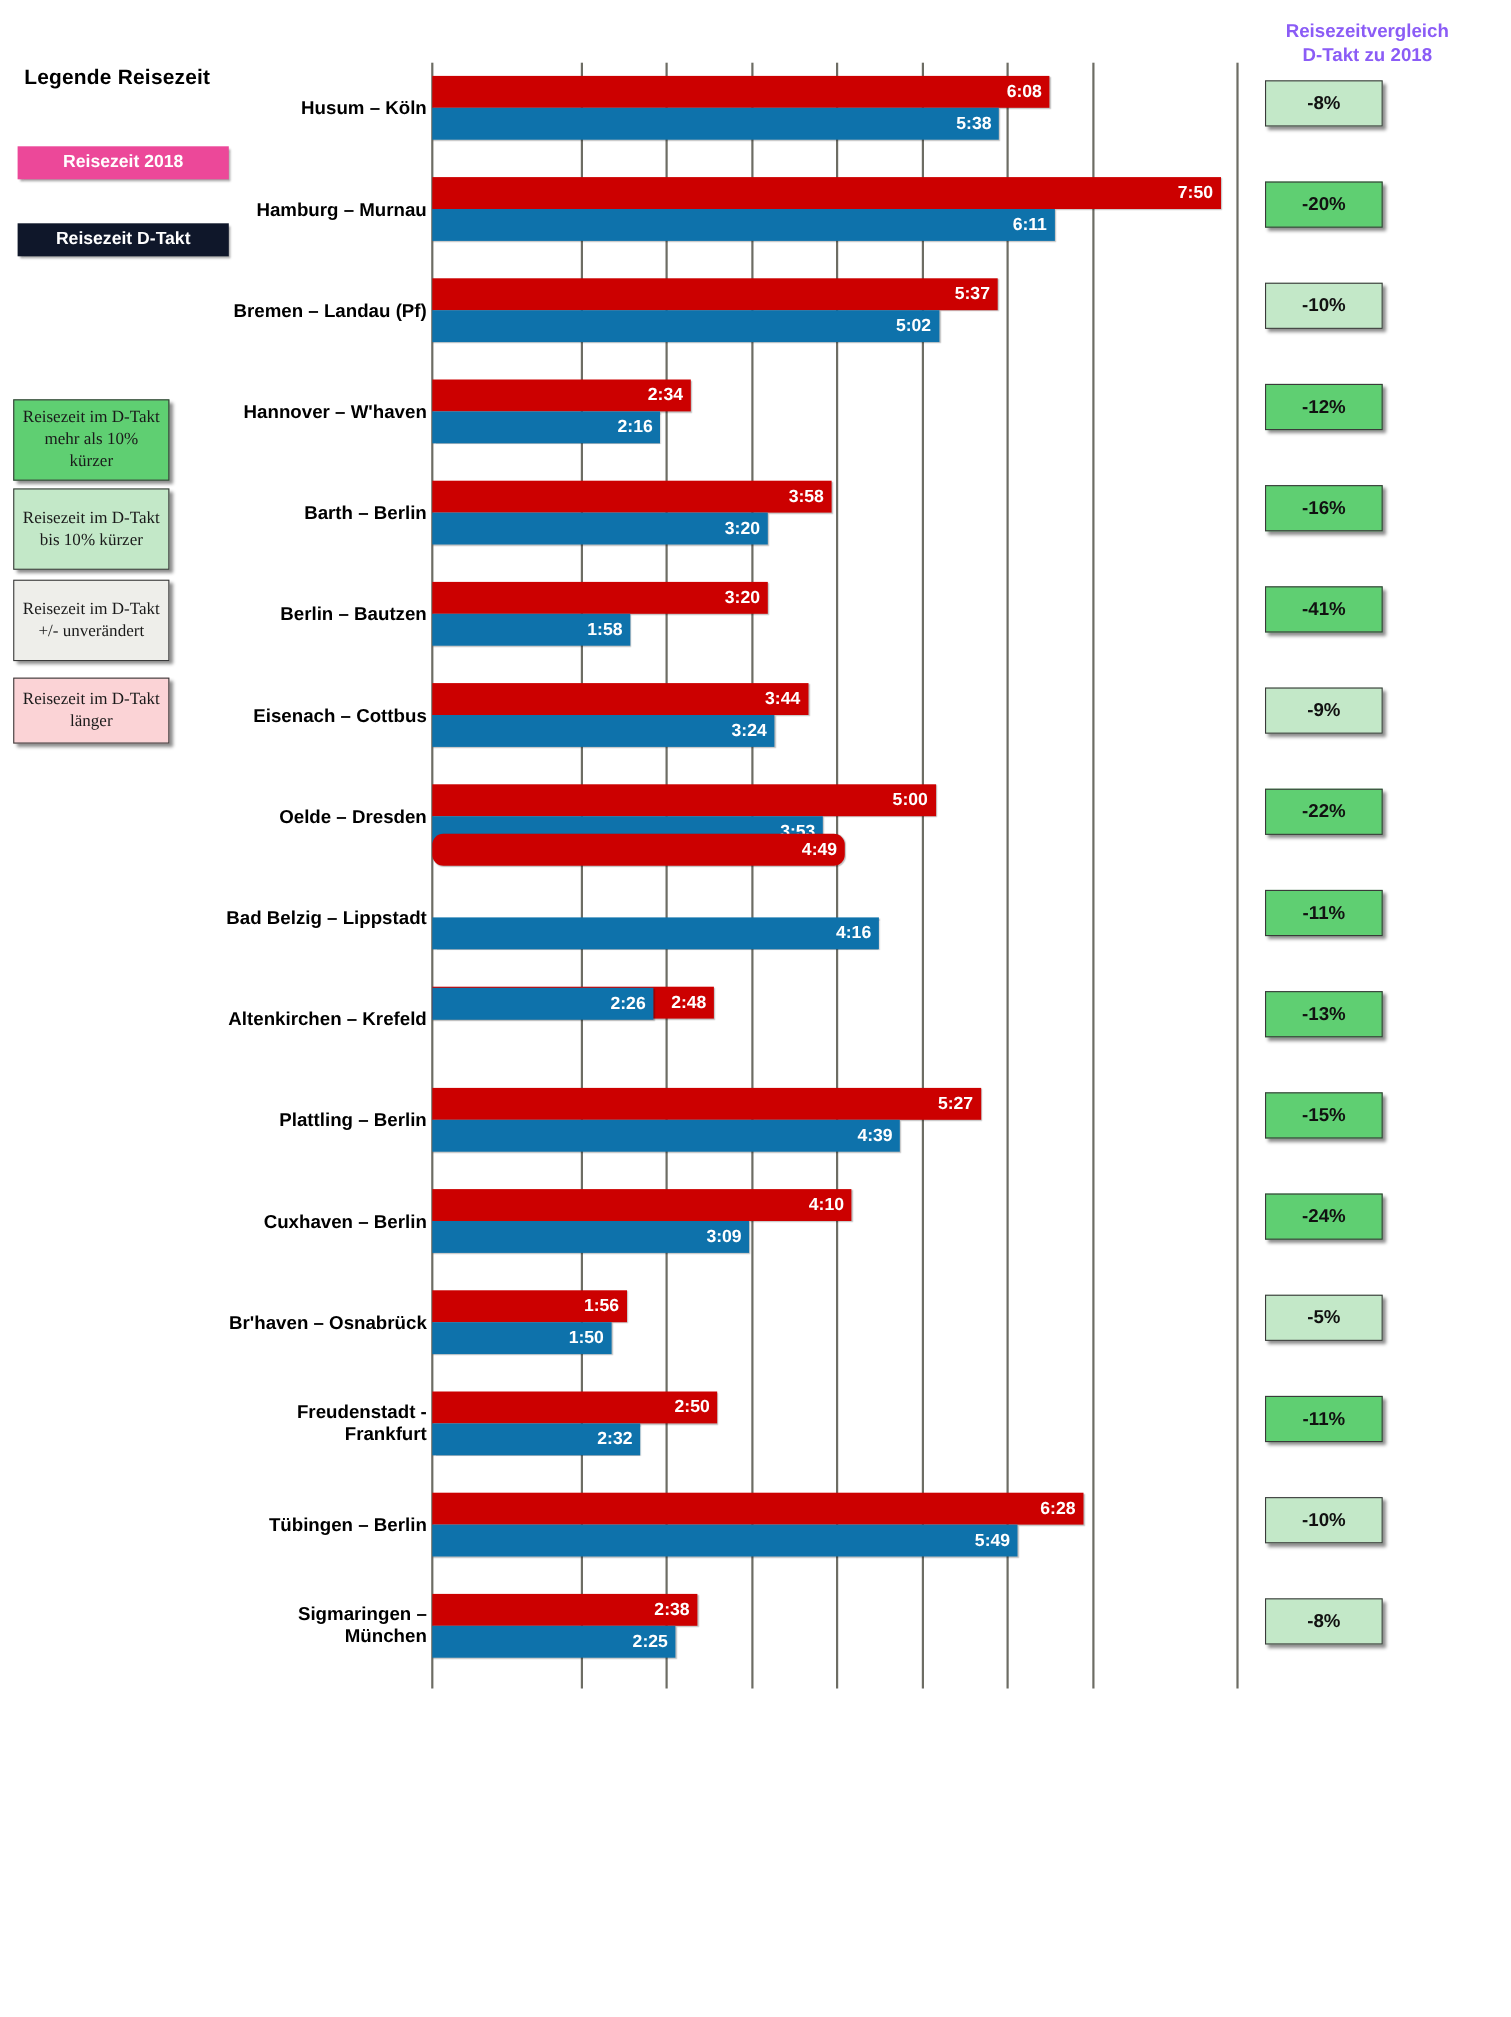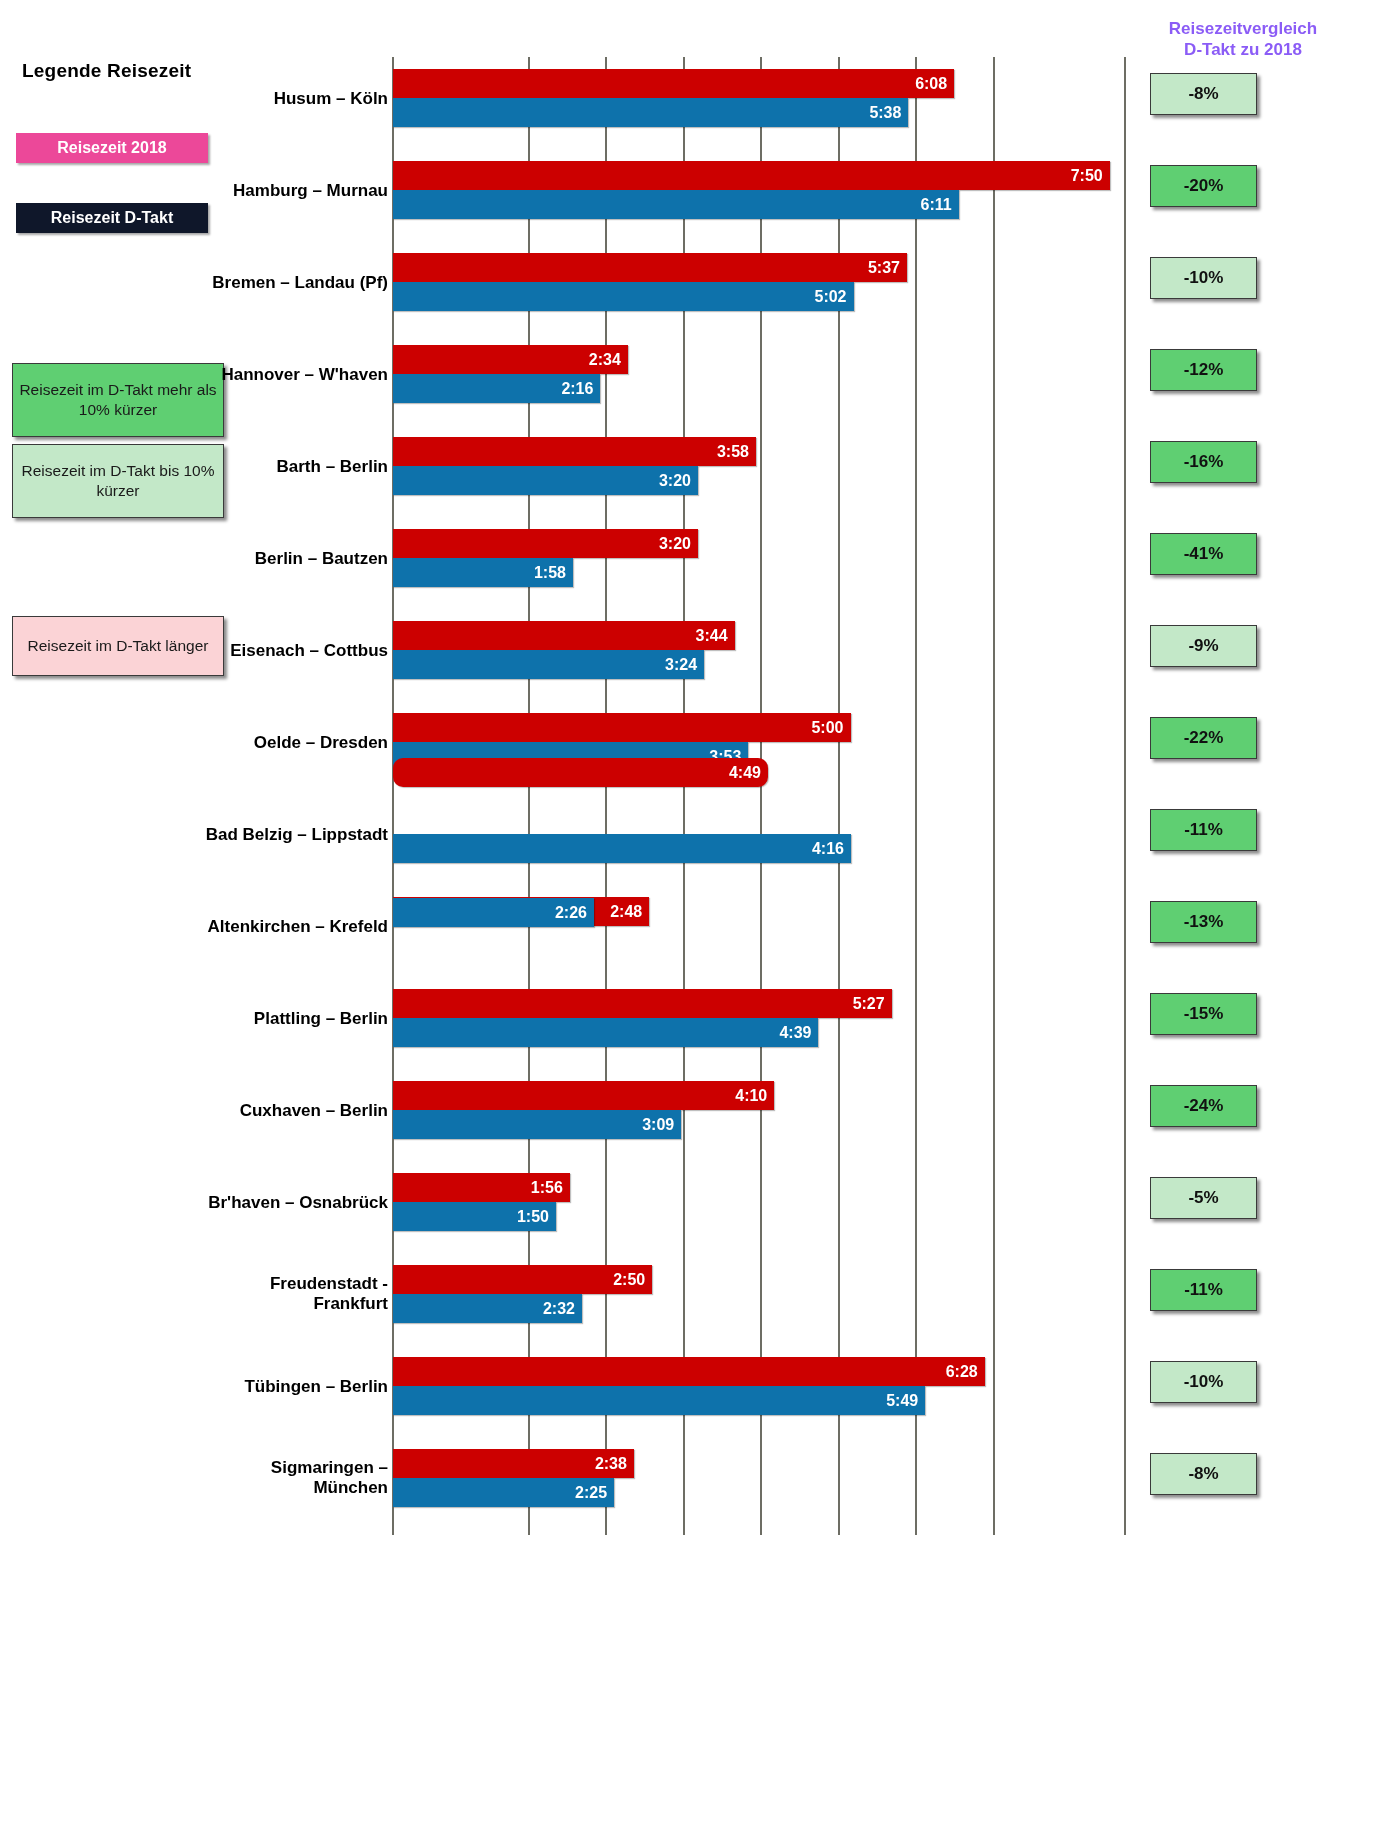--- a/index.html
+++ b/index.html
@@ -17,26 +17,26 @@
   .legend-chip{
     position:absolute;left:16px;width:192px;height:30px;
     color:#ffffff;font-weight:bold;font-size:16px;
     display:flex;align-items:center;justify-content:center;
     box-shadow:2px 2px 2px rgba(0,0,0,.35);
   }
   #chip-red{top:133px;background:#ec4899;}
   #chip-blue{top:203px;background:#0f172a;}
 
   .legend-box{
-    position:absolute;left:12px;width:212px;
+    position:absolute;left:12px;width:142px;
     border:1px solid #3a3a3a;
     box-shadow:3px 3px 3px rgba(0,0,0,.45);
     display:flex;align-items:center;justify-content:center;
     text-align:center;font-size:15.5px;color:#1a1a1a;line-height:1.28;
-    padding:4px 6px;box-sizing:border-box;
+    padding:4px 6px;box-sizing:border-box;font-family:Liberation Serif, serif;
   }
   #lb-dark   {top:363px;height:74px;background:#5fcf72;}
   #lb-light  {top:444px;height:74px;background:#c3e8c8;}
   #lb-neutral{top:527px;height:74px;background:#eeeeea;}
   #lb-pink   {top:616px;height:60px;background:#fbd3d6;}
 
   
   #plot{position:absolute;left:0;top:0;width:1374px;height:1834px;}
   .grid-line{position:absolute;width:2px;background:#6d6d64;top:57px;height:1478px;}
   .axis-line{position:absolute;width:2px;background:#6d6d64;top:57px;height:1478px;left:392px;}
@@ -83,20 +83,23 @@
   </div>
   <div class="legend-chip" id="chip-blue">
     <span>Reisezeit D-Takt</span>
   </div>
 
   <div class="legend-box" id="lb-dark">
     <span>Reisezeit im D-Takt mehr als 10% kürzer</span>
   </div>
   <div class="legend-box" id="lb-light">
     <span>Reisezeit im D-Takt bis 10% kürzer</span>
+  </div>
+  <div class="legend-box" id="lb-neutral">
+    <span>Reisezeit im D-Takt +/- unverändert</span>
   </div>
   <div class="legend-box" id="lb-pink">
     <span>Reisezeit im D-Takt länger</span>
   </div>
 </div>
 
 <div id="plot">
   <div class="axis-line"></div>
   <div id="gridlines">
       <div class="grid-line" style="left: 527.5px;"></div>
@@ -145,21 +148,21 @@
       <div class="bar blue" style="top: 650px; width: 311.1px;">3:24</div>
       <div class="lbl-wrap" style="top: 733px;">
         <div class="row-label" style="position: static; width: 303px;">Oelde – Dresden</div>
       </div>
       <div class="bar red" style="top: 713px; width: 457.5px;">5:00</div>
       <div class="bar blue" style="top: 742px; width: 355.295px;">3:53</div>
       <div class="lbl-wrap" style="top: 825px;">
         <div class="row-label" style="position: static; width: 303px;">Bad Belzig – Lippstadt</div>
       </div>
       <div class="bar red" style="top: 758px; width: 375px; border-radius: 10px;">4:49</div>
-      <div class="bar blue" style="top: 834px; width: 458px; padding-left: 39px;">4:16</div>
+      <div class="bar blue" style="top: 834px; width: 406px; padding-left: 39px;">4:16</div>
       <div class="lbl-wrap" style="top: 917px;">
         <div class="row-label" style="position: static; width: 303px;">Altenkirchen – Krefeld</div>
       </div>
       <div class="bar red" style="top: 897px; width: 256.2px;">2:48</div>
       <div class="bar blue" style="top: 898px; width: 201px;">2:26</div>
       <div class="lbl-wrap" style="top: 1009px;">
         <div class="row-label" style="position: static; width: 303px;">Plattling – Berlin</div>
       </div>
       <div class="bar red" style="top: 989px; width: 498.675px;">5:27</div>
       <div class="bar blue" style="top: 1018px; width: 425.475px;">4:39</div>

